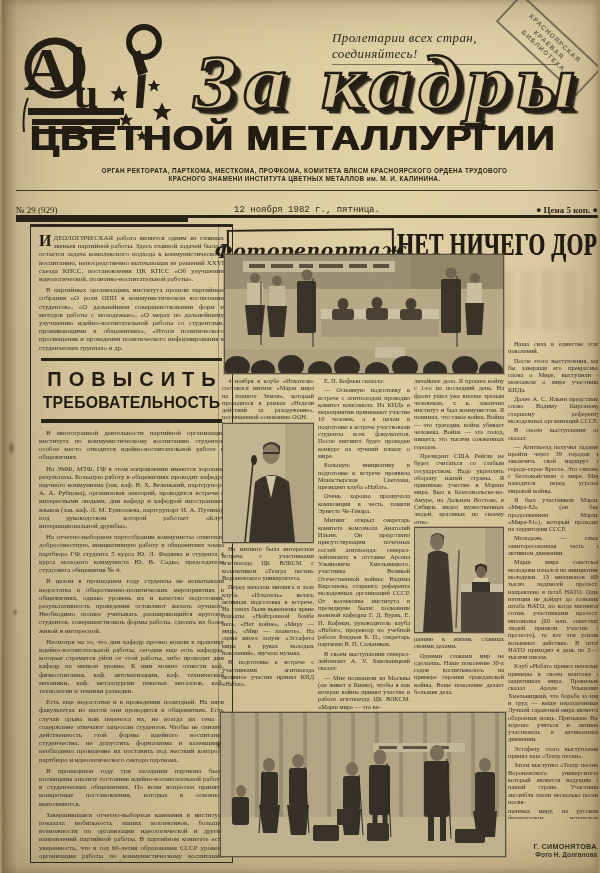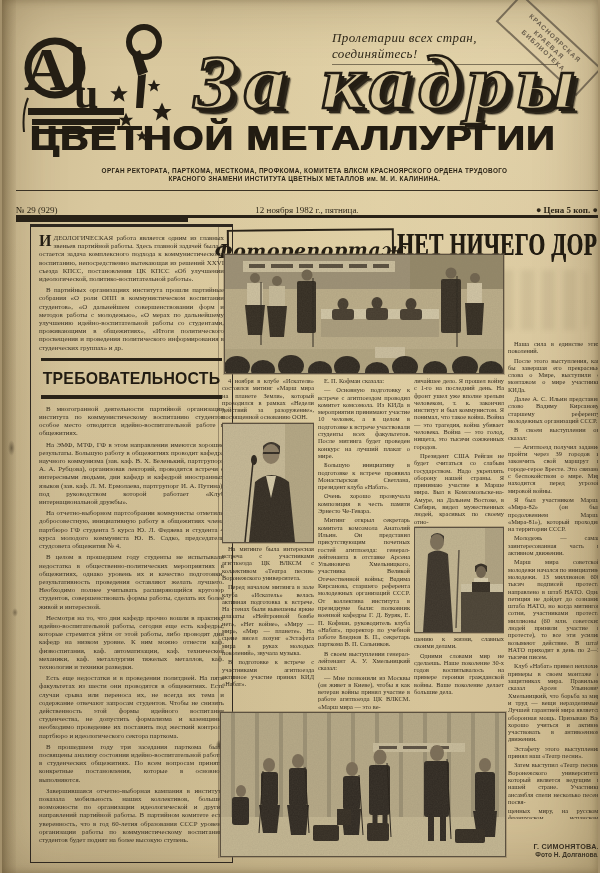--- a/index.html
+++ b/index.html
@@ -25,21 +25,21 @@
     transform:scaleX(1.12);transform-origin:left top;}
   .title-caps{left:28px;top:118px;white-space:nowrap;font-family:"Liberation Sans",sans-serif;
     font-weight:bold;font-size:33px;letter-spacing:1px;color:#221c12;
     transform:scaleX(1.2) scaleY(1.08);transform-origin:left top;
     text-shadow:.6px 0 #221c12,-.6px 0 #221c12;}
   .organ{left:55px;top:167px;width:495px;text-align:center;font-family:"Liberation Sans",sans-serif;
     font-weight:bold;font-size:6.4px;line-height:8px;letter-spacing:.35px;color:#2c2518;}
   .dateline{left:14px;top:190px;width:582px;height:24px;border-top:1px solid #3a3224;
     border-bottom:3px solid #292217;display:flex;align-items:flex-end;font-size:9px;color:#2e2719;}
   .dateline .issue{width:150px;}
-  .dateline .date{flex:1;text-align:center;}
+  .dateline .date{flex:1;text-align:center;font-family:Liberation Mono, monospace;}
   .dateline .price{width:150px;text-align:right;font-weight:bold;}
   
   .topbar{left:14px;top:217px;width:172px;height:5px;background:#292217;}
   .article-box{left:28px;top:224px;width:185px;height:622px;border:1.5px solid #2f2820;
     border-top-width:3px;padding:7px 8px 6px;overflow:hidden;text-align:justify;
     font-size:6.9px;line-height:8.2px;color:#362e21;}
   .article-box p{margin:0 0 3px;text-indent:7px;}
   .article-box p.lead{text-indent:0;}
   .dropcap{float:left;font-weight:bold;font-size:16px;line-height:14px;padding-right:2px;color:#241e14;}
   .hrule{height:3.5px;background:#2a2318;margin:6px 2px 6px;}
@@ -146,20 +146,21 @@
     <span class="price">● Цена 5 коп. ●</span>
   </div>
 
   <div class="abs topbar"></div>
   <div class="abs vsep"></div>
 
   <div class="abs article-box">
     <p class="lead"><span class="dropcap">И</span><span>ДЕОЛОГИЧЕСКАЯ работа является одним из главных звеньев партийной работы. Здесь главной задачей была и остается задача комплексного подхода к коммунистическому воспитанию, непосредственно вытекающая из решений XXVI съезда КПСС, постановления ЦК КПСС «Об улучшении идеологической, политико-воспитательной работы».</span></p>
     <p>В партийных организациях института прошли партийные собрания «О роли ОПП в коммунистическом воспитании студентов», «О дальнейшем совершенствовании форм и методов работы с молодежью», «О мерах по дальнейшему улучшению идейно-воспитательной работы со студентами, проживающими в общежитиях», «Итоги политического просвещения и проведения политического информирования в студенческих группах» и др.</p>
     <div class="hrule"></div>
+    <div class="h-line1">ПОВЫСИТЬ</div>
     <div class="h-line2">ТРЕБОВАТЕЛЬНОСТЬ</div>
     <div class="hrule"></div>
     <p>В многогранной деятельности партийной организации института по коммунистическому воспитанию студентов особое место отводится идейно-воспитательной работе в общежитиях.</p>
     <p>На ЭМФ, МТФ, ГФ в этом направлении имеются хорошие результаты. Большую работу в общежитиях проводит кафедра научного коммунизма (зав. каф. В. Х. Беленький, партгрупорг А. А. Рубцова), организовав лекторий, проводятся встречи с интересными людьми, дни кафедр и кафедрой иностранных языков (зав. каф. Л. М. Ермолаева, партгрупорг И. А. Путина), под руководством которой работает «Клуб интернациональной дружбы».</p>
     <p>На отчетно-выборном партсобрании коммунисты отметили добросовестную, инициативную работу в общежитиях члена партбюро ГФ студента 5 курса Ю. Л. Федяева и студента 4 курса молодого коммуниста Ю. В. Садко, председателя студсовета общежития № 4.</p>
     <p>В целом в прошедшем году студенты не испытывали недостатка в общественно-политических мероприятиях в общежитиях, однако уровень их и качество подготовки, результативность проведения оставляют желать лучшего. Необходимо полнее учитывать расширяющийся кругозор студентов, совершенствовать формы работы, сделать их более живой и интересной.</p>
     <p>Несмотря на то, что дни кафедр прочно вошли в практику идейно-воспитательной работы, сегодня еще есть кафедры, которые стремятся уйти от этой работы, либо проводят дни кафедр на низком уровне. К ним можно отнести каф. физвоспитания, каф. автоматизации, каф. технической механики, каф. металлургии тяжелых металлов, каф. технологии и техники разведки.</p>
     <p>Есть еще недостатки и в проведении политдней. На пяти факультетах из шести они проводятся в общежитиях. Есть случаи срыва или переноса их, не всегда их тема и содержание отвечают запросам студентов. Чтобы не снизить действенность этой формы идейного воспитания студенчества, не допустить формализма и казенщины, необходимо проведение их поставить под жесткий контроль партбюро и идеологического сектора парткома.</p>
     <p>В прошедшем году три заседания парткома были посвящены анализу состояния идейно-воспитательной работы в студенческих общежитиях. По всем вопросам приняты конкретные постановления, которые в основном выполняются.</p>
     <p>Завершившаяся отчетно-выборная кампания в институте показала мобильность наших коллективов, большие возможности по организации идеологической и других направлений партийной работы. В партийном комитете есть уверенность, что в год 60-летия образования СССР уровень организации работы по коммунистическому воспитанию студентов будет поднят на более высокую ступень.</p>

